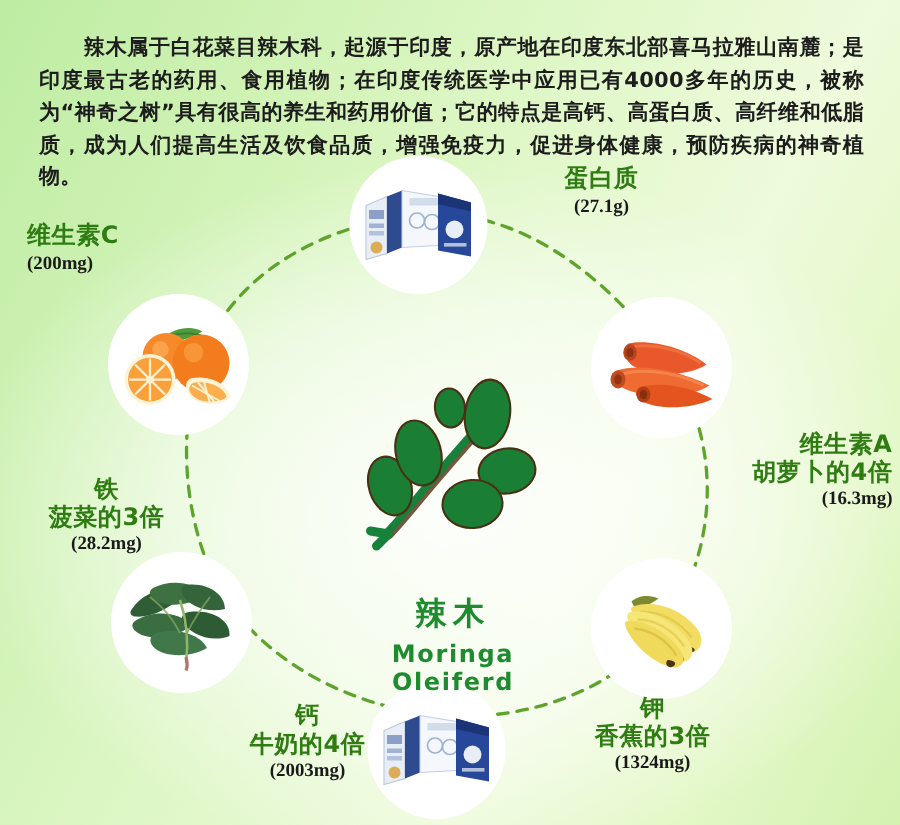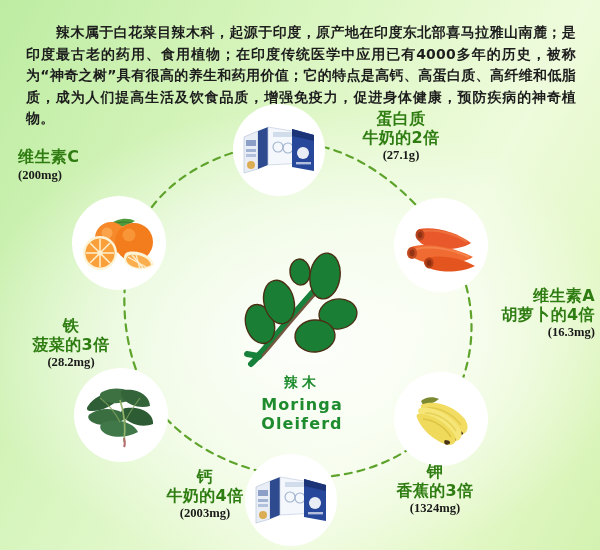--- a/index.html
+++ b/index.html
@@ -100,25 +100,25 @@
   .brand {
     position: absolute;
     left: 222px;
     top: 252px;
     width: 160px;
     text-align: center;
   }
   .brand-logo { height: 118px; }
   .brand-cn {
     color: #1e8c2e;
-    font-size: 14px;
+    font-size: 21px;
     font-weight: 700;
     letter-spacing: 4px;
     font-family: "DejaVu Sans", "Liberation Sans", sans-serif;
-    margin-top: 0;
+    margin-top: 20px;
   }
   .brand-en {
     color: #1e8c2e;
     font-size: 16px;
     font-weight: 700;
     letter-spacing: 1.1px;
     font-family: "DejaVu Sans", "Liberation Sans", sans-serif;
     margin-top: 3px;
   }
 </style>
@@ -157,21 +157,20 @@
           <polygon points="50,6 72,12 72,48 50,44" fill="#27479a"></polygon>
           <polygon points="50,6 72,12 72,18 50,13" fill="#1b3478"></polygon>
           <circle cx="61" cy="30" r="6" fill="#ffffff" opacity="0.9"></circle>
           <rect x="54" y="39" width="15" height="2.4" fill="#ffffff" opacity="0.65"></rect>
         </g>
       </svg>
     </div>
   </div>
   <div class="caption" style="left:336px; top:110px; width:130px; text-align:center;">
     <div class="cap-l1">蛋白质</div>
-    <div class="cap-l2">牛奶的2倍</div>
     <div class="cap-l3">(27.1g)</div>
   </div>
 
   <div class="node" style="left:394px; top:198px; width:94px; height:94px;">
     <div class="node-inner">
       <svg width="80" height="64" viewBox="0 0 80 64">
         <g>
           <path d="M18,16 C33,13 56,19 70,30 C58,38 34,38 21,31 C15,27 13,19 18,16 Z" fill="#e8582a"></path>
           <path d="M22,18 C36,16 55,21 66,29" stroke="#f07a46" stroke-width="2" fill="none" opacity="0.7"></path>
           <ellipse cx="19" cy="22" rx="4.5" ry="5.5" fill="#b8431d"></ellipse>

